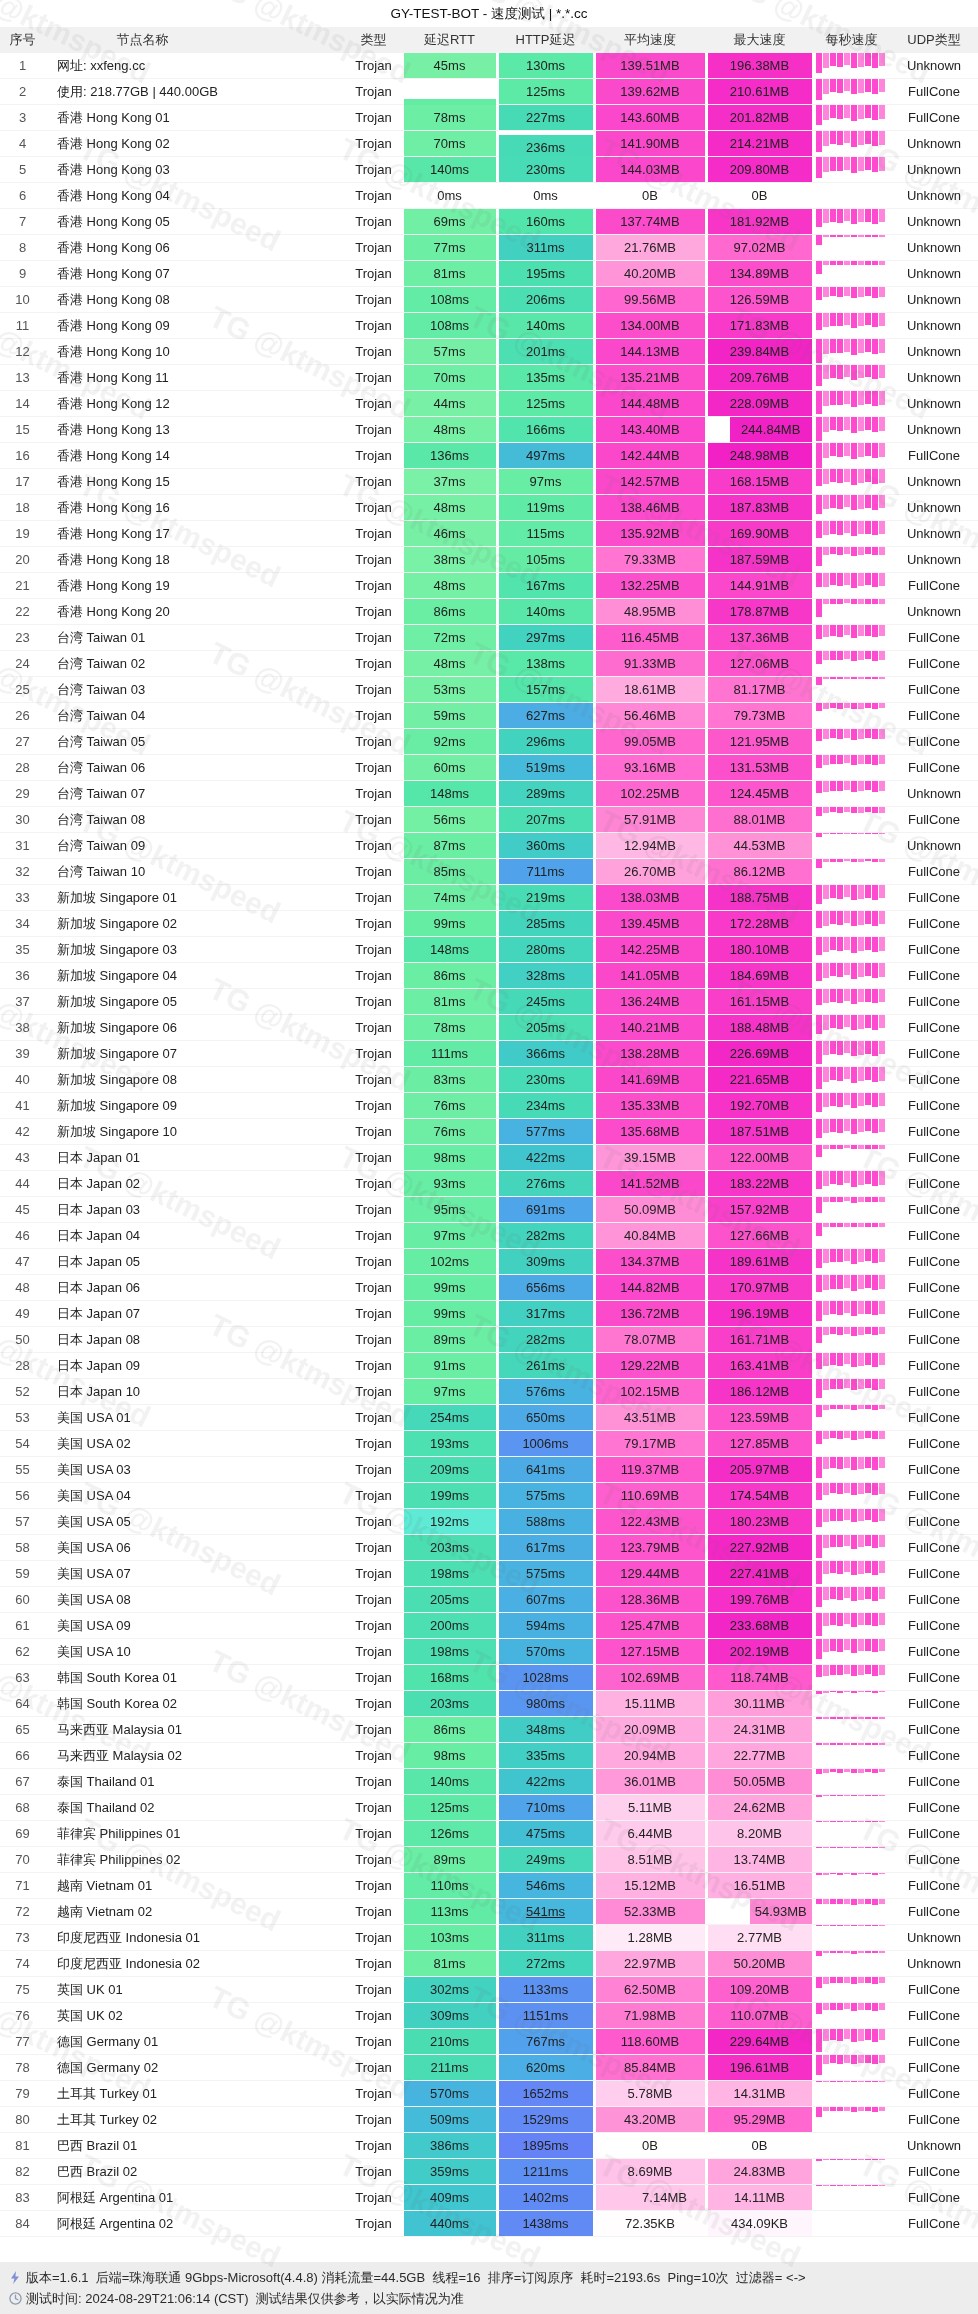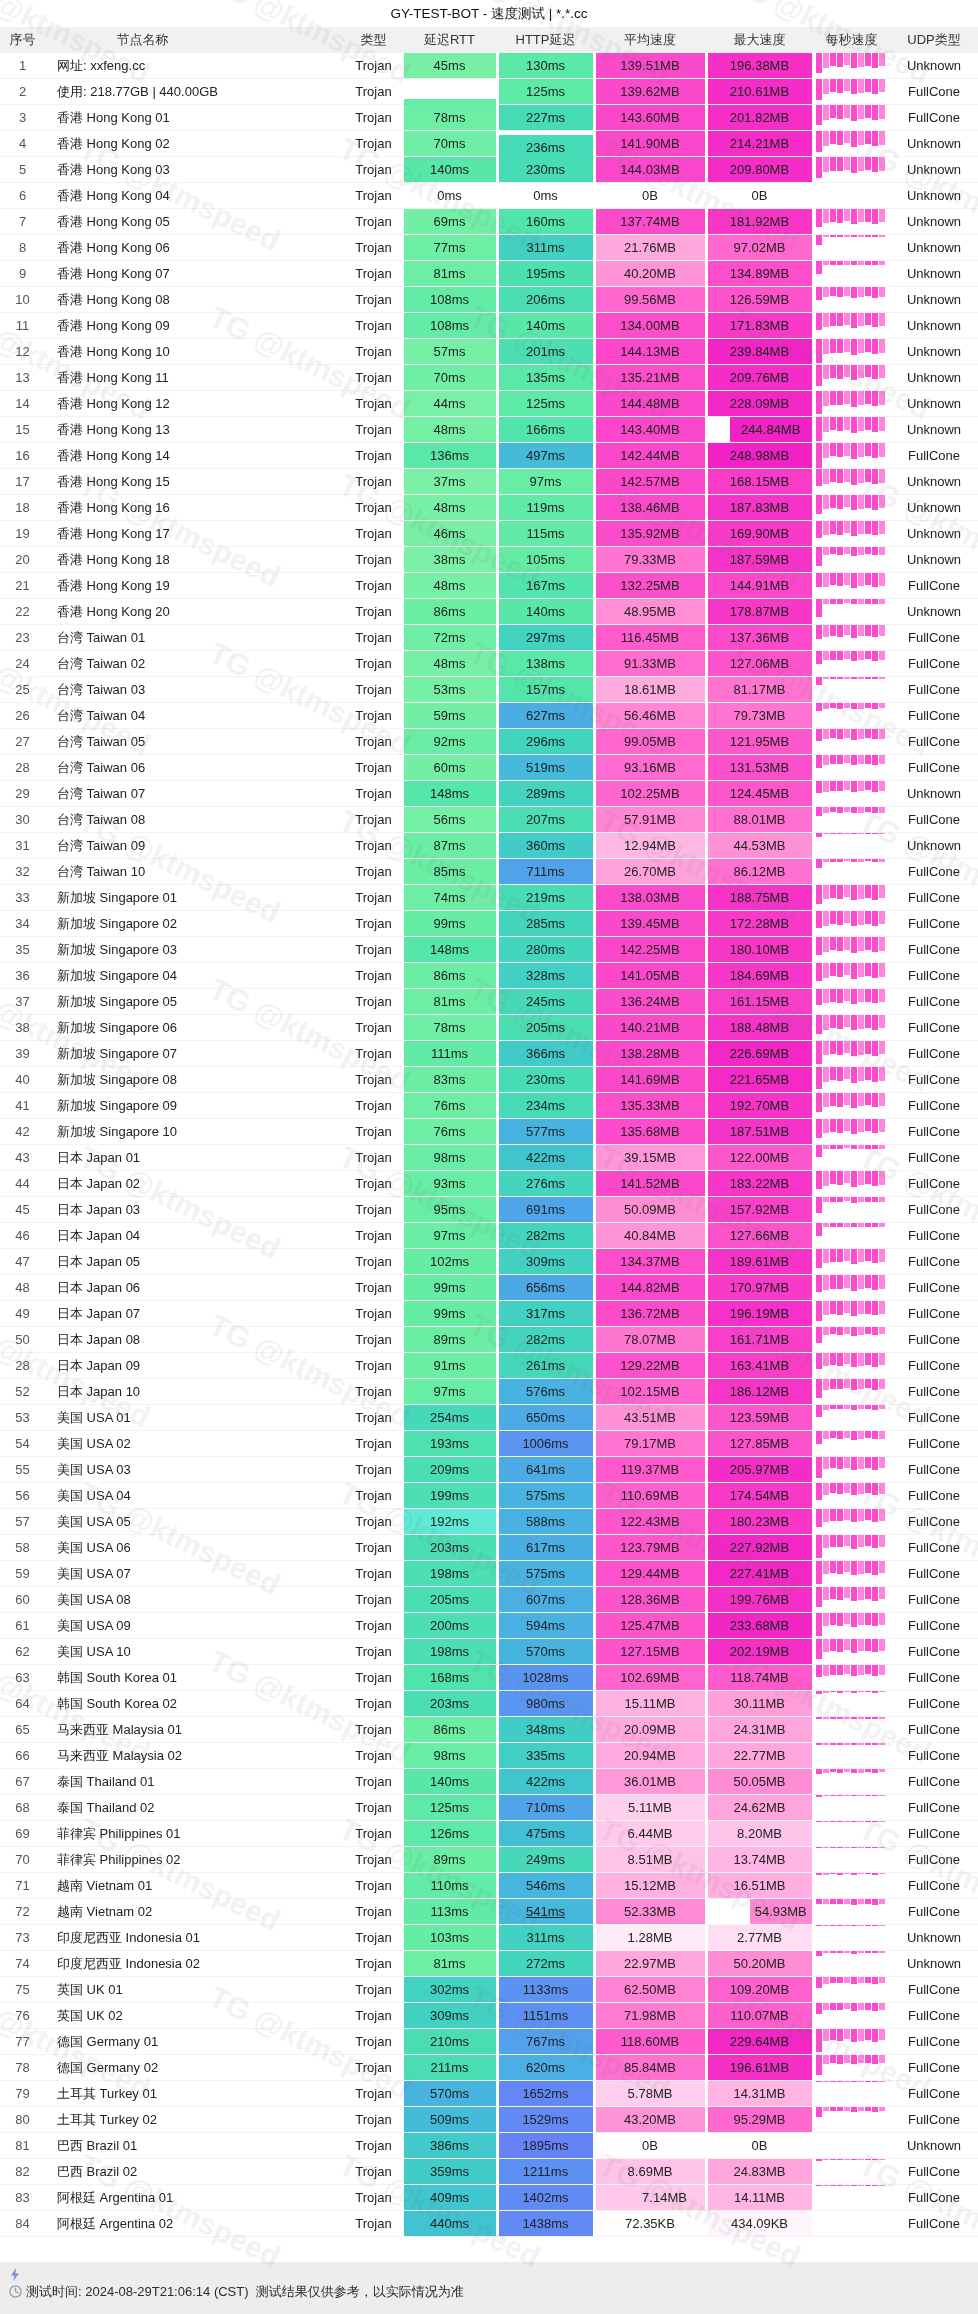--- a/index.html
+++ b/index.html
@@ -2713,20 +2713,21 @@
       </div>
     </div>
 
   <div class="footer">
     <div class="fline">
       <span class="ficon">
         <svg width="12" height="13" viewBox="0 0 12 13">
             <path d="M7 0 L2 7.5 L5.4 7.5 L4.2 13 L10 5.5 L6.4 5.5 Z" fill="#7f8fd6"></path>
           </svg>
       </span>
+      <span>版本=1.6.1  后端=珠海联通 9Gbps-Microsoft(4.4.8) 消耗流量=44.5GB  线程=16  排序=订阅原序  耗时=2193.6s  Ping=10次  过滤器= &lt;-&gt;</span>
     </div>
     <div class="fline">
       <span class="ficon">
         <svg width="13" height="13" viewBox="0 0 14 14">
             <circle cx="7" cy="7" r="6" fill="none" stroke="#8f9bb0" stroke-width="1.4"></circle>
             <path d="M7 3.5 L7 7 L9.6 8.4" fill="none" stroke="#8f9bb0" stroke-width="1.4" stroke-linecap="round"></path>
           </svg>
       </span>
       <span>测试时间: 2024-08-29T21:06:14 (CST)  测试结果仅供参考，以实际情况为准</span>
     </div>

